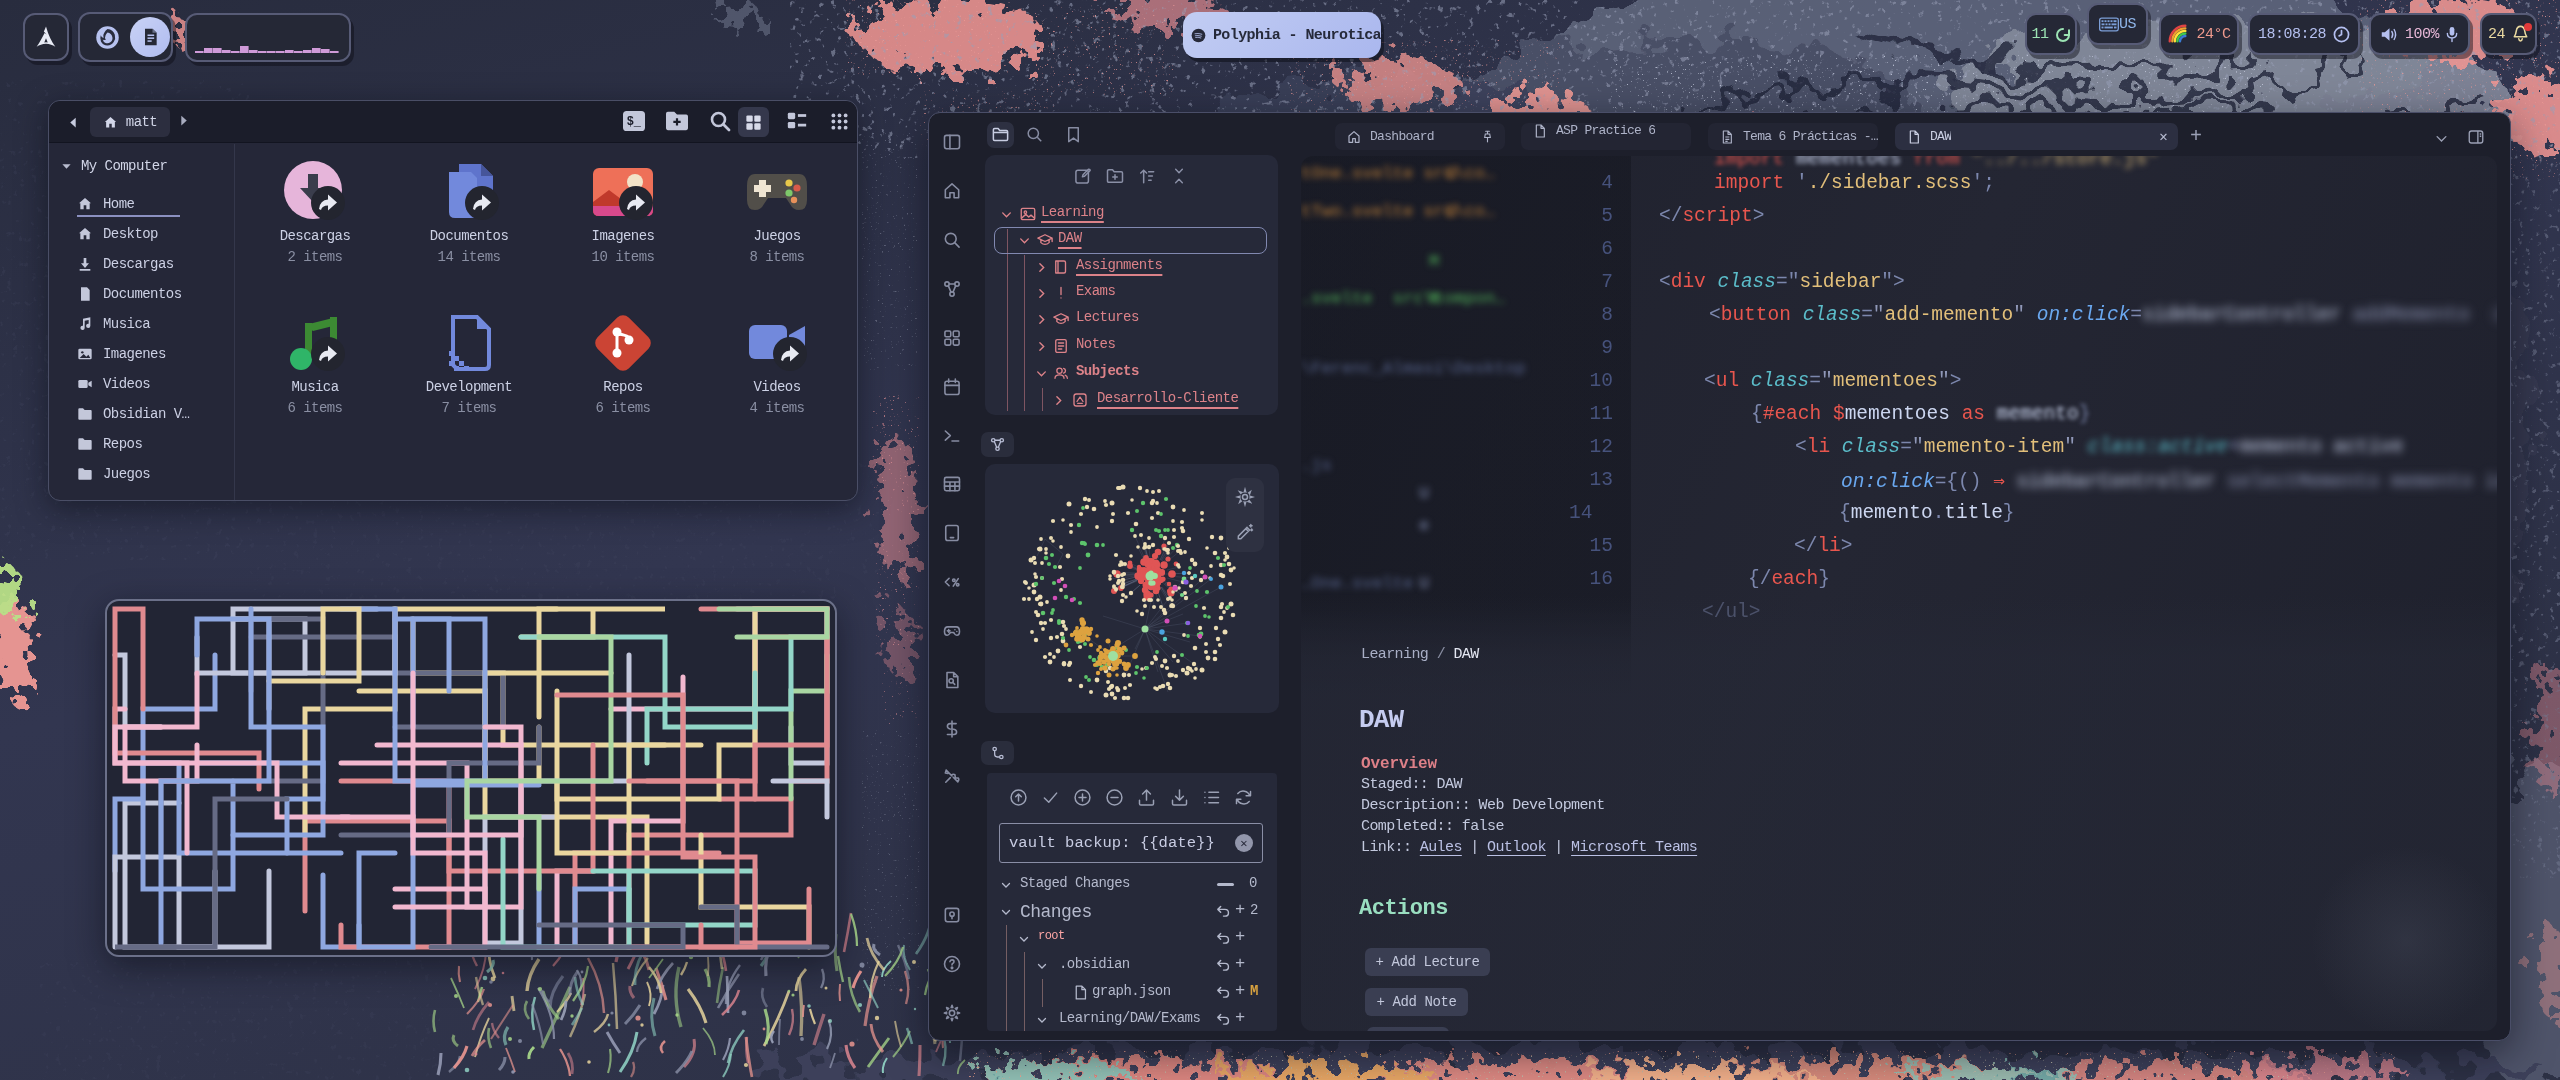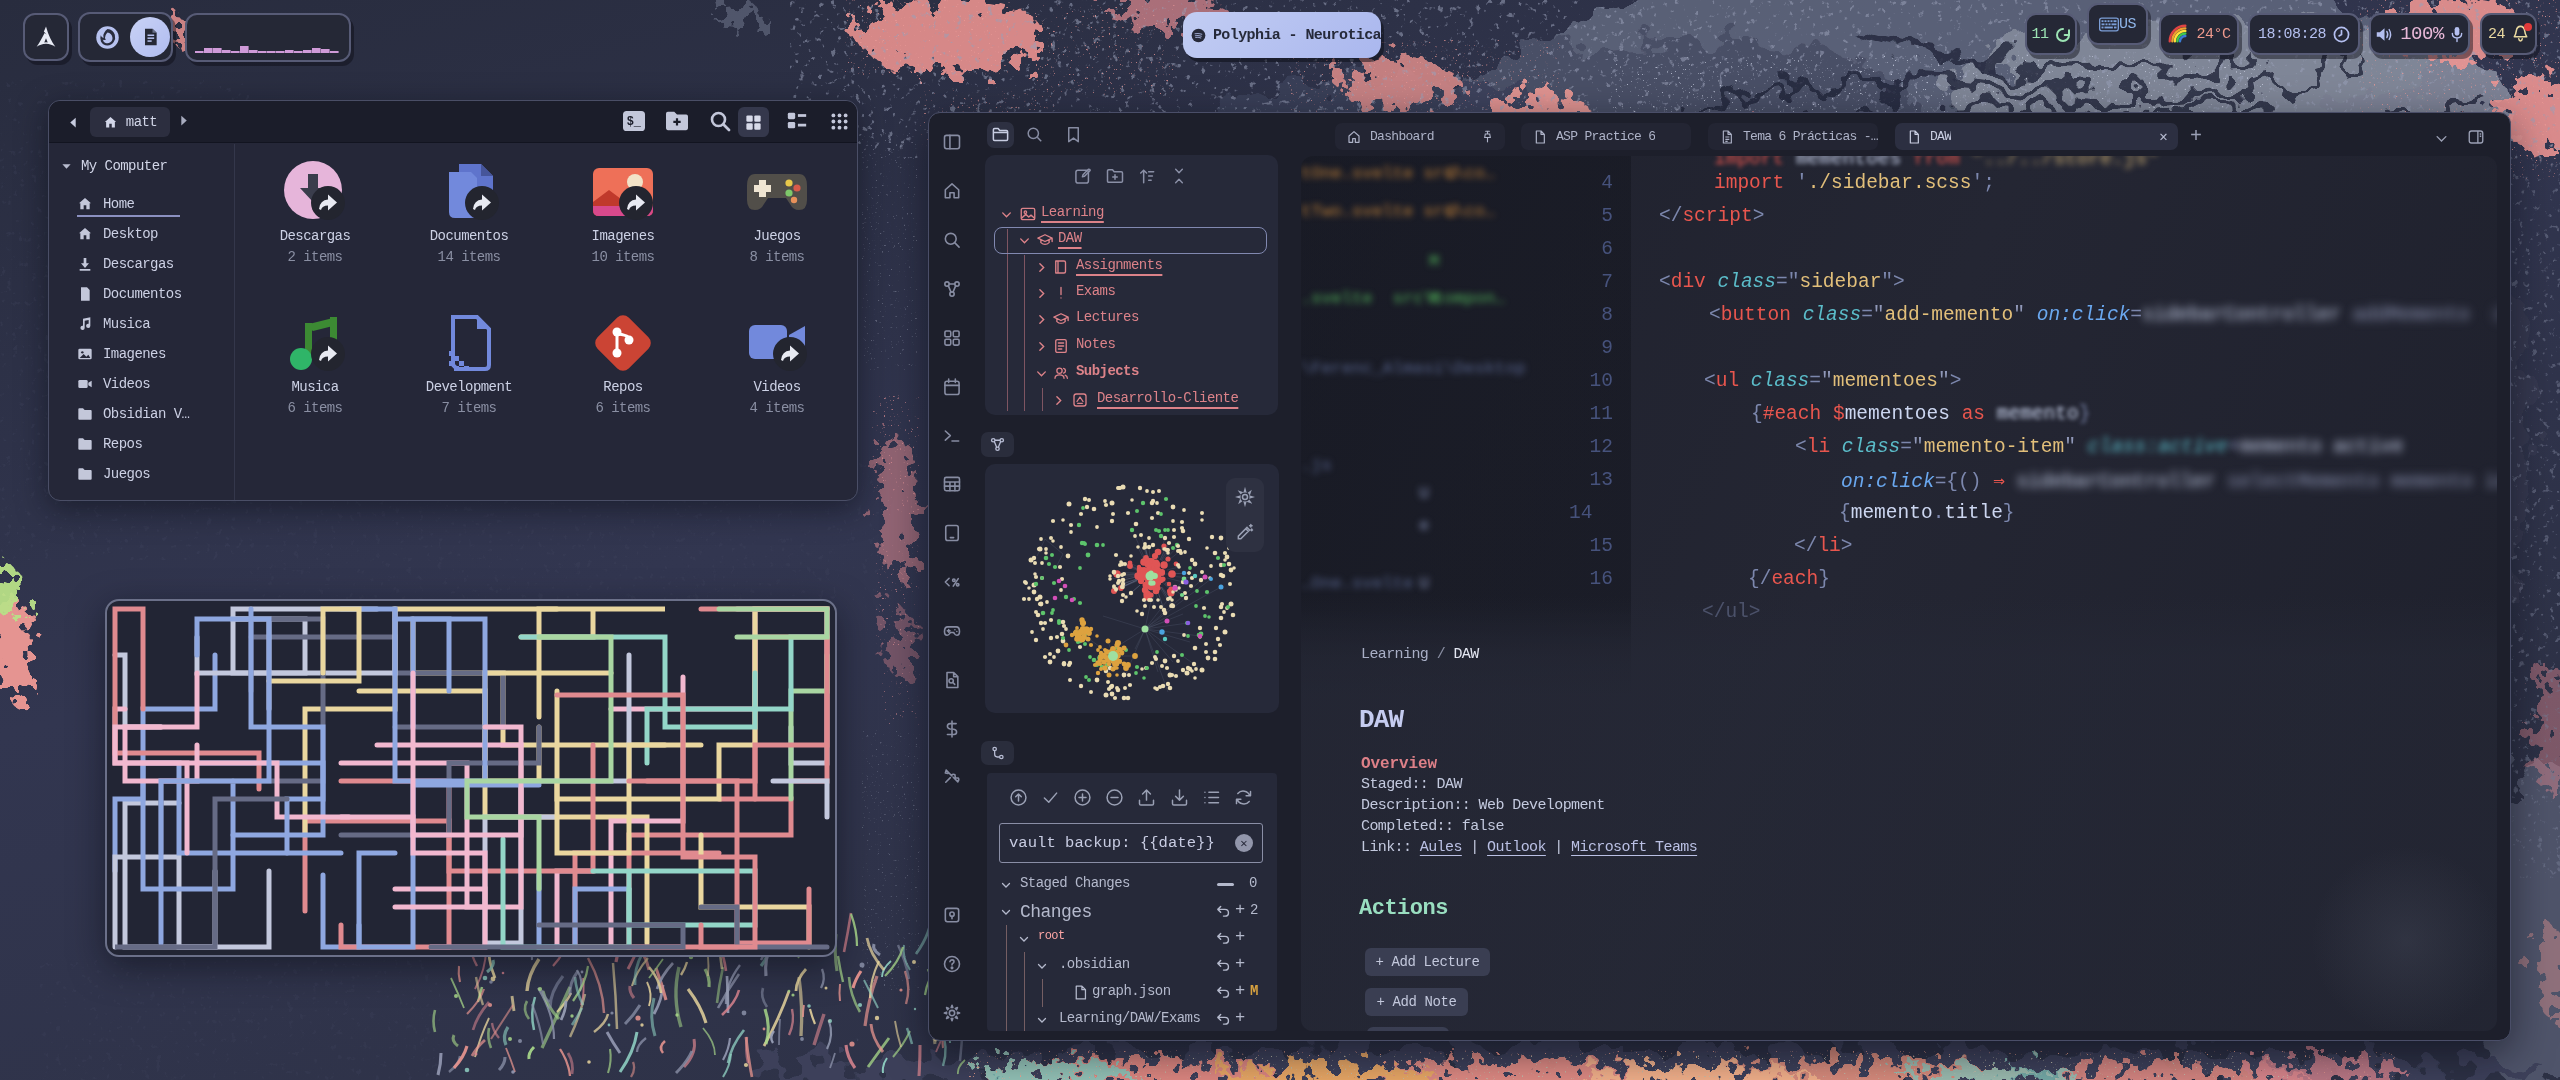--- a/index.html
+++ b/index.html
@@ -399,21 +399,21 @@
     <svg width="17" height="17" viewBox="0 0 24 24">
       <circle cx="12" cy="12" r="10" stroke="#b4bfef" stroke-width="2.4" fill="none"></circle>
       <path d="M12 6.5V12L8.5 14" stroke="#b4bfef" stroke-width="2.4" fill="none" stroke-linecap="round"></path>
     </svg>
   </div>
 <div class="pill" style="left:2369px;top:13px;width:101px;height:42px;gap:6px;border-radius:11px">
     <svg width="19" height="17" viewBox="0 0 24 22">
       <path d="M2 8h4l6-5v16l-6-5H2z" fill="#b4bfef"></path>
       <path d="M15 7 Q17.5 11 15 15 M18 4.5 Q21.8 11 18 17.5" stroke="#b4bfef" stroke-width="1.8" fill="none" stroke-linecap="round"></path>
     </svg>
-    <span style="color:#e8b8d8;font-size:19px;letter-spacing:-0.5px">100%</span>
+    <span style="color:#e8b8d8;font-size:15px;letter-spacing:-0.5px">100%</span>
     <svg width="14" height="19" viewBox="0 0 24 30">
       <rect x="8" y="2" width="8" height="15" rx="4" fill="#b4bfef"></rect>
       <path d="M4 13 Q4 21 12 21 Q20 21 20 13 M12 21v6" stroke="#b4bfef" stroke-width="2.4" fill="none" stroke-linecap="round"></path>
     </svg>
   </div>
 <div class="pill" style="left:2480px;top:13px;width:57px;height:42px;gap:7px;border-radius:11px">
     <span style="color:#ead9a0;font-size:15px;letter-spacing:-0.5px">24</span>
     <span style="position:relative;display:inline-flex">
       <svg width="17" height="18" viewBox="0 0 24 26">
         <path d="M12 2 Q17 2 18 8 Q18.6 13 21 17 H3 Q5.4 13 6 8 Q7 2 12 2 Z M9.5 20 Q10 23 12 23 Q14 23 14.5 20" stroke="#ead9a0" stroke-width="2.2" fill="none" stroke-linecap="round" stroke-linejoin="round"></path>
@@ -1703,21 +1703,21 @@
 </div>
 <div class="abs" style="left:406px;top:10px;width:170px;height:27px;background:#232533;border-radius:7px;display:flex;align-items:center;padding-left:11px;gap:8px;color:#aeb3c8;font-size:13px;letter-spacing:-0.7px;white-space:nowrap">
       <svg width="16" height="16" viewBox="0 0 24 24" style="flex:none">
         <path d="M4.5 10.5 L12 4 L19.5 10.5 V20 H14 V14.5 H10 V20 H4.5 Z" fill="none" stroke="#aeb3c8" stroke-width="1.8" stroke-linejoin="round"></path>
       </svg>
       <span style="overflow:hidden">Dashboard</span>
       <svg width="15" height="15" viewBox="0 0 24 24" style="margin-left:auto;margin-right:10px;flex:none">
         <path d="M9 3.5 H15 M12 3.5 V8 M8.5 8 L7.5 13.5 H16.5 L15.5 8 Z M12 13.5 V20.5" fill="none" stroke="#aeb3c8" stroke-width="1.8" stroke-linecap="round"></path>
       </svg>
     </div>
-<div class="abs" style="left:592px;top:10px;width:170px;height:27px;background:#232533;border-radius:7px;display:flex;align-items:center;padding-left:11px;gap:8px;color:#aeb3c8;font-size:13px;letter-spacing:-0.7px;white-space:nowrap">
+<div class="abs" style="left:592px;top:10px;width:170px;height:27px;background:#232533;border-radius:7px;display:flex;align-items:flex-start;padding-left:11px;gap:8px;color:#aeb3c8;font-size:13px;letter-spacing:-0.7px;white-space:nowrap">
       <svg width="16" height="16" viewBox="0 0 24 24" style="flex:none">
         <path d="M6.5 3 H13.5 L18.5 8 V21 H6.5 Z M13.5 3 V8 H18.5" fill="none" stroke="#aeb3c8" stroke-width="1.8" stroke-linejoin="round"></path>
       </svg>
       <span style="overflow:hidden">ASP Practice 6</span>
     </div>
 <div class="abs" style="left:779px;top:10px;width:170px;height:27px;background:#232533;border-radius:7px;display:flex;align-items:center;padding-left:11px;gap:8px;color:#aeb3c8;font-size:13px;letter-spacing:-0.7px;white-space:nowrap">
       <svg width="16" height="16" viewBox="0 0 24 24" style="flex:none">
         <path d="M6.5 3 H13.5 L18.5 8 V21 H6.5 Z M13.5 3 V8 H18.5 M9.5 12 H15.5 M9.5 15.5 H15.5 M9.5 18.5 H13" fill="none" stroke="#aeb3c8" stroke-width="1.7" stroke-linejoin="round"></path>
       </svg>
       <span style="overflow:hidden">Tema 6 Prácticas -…</span>

